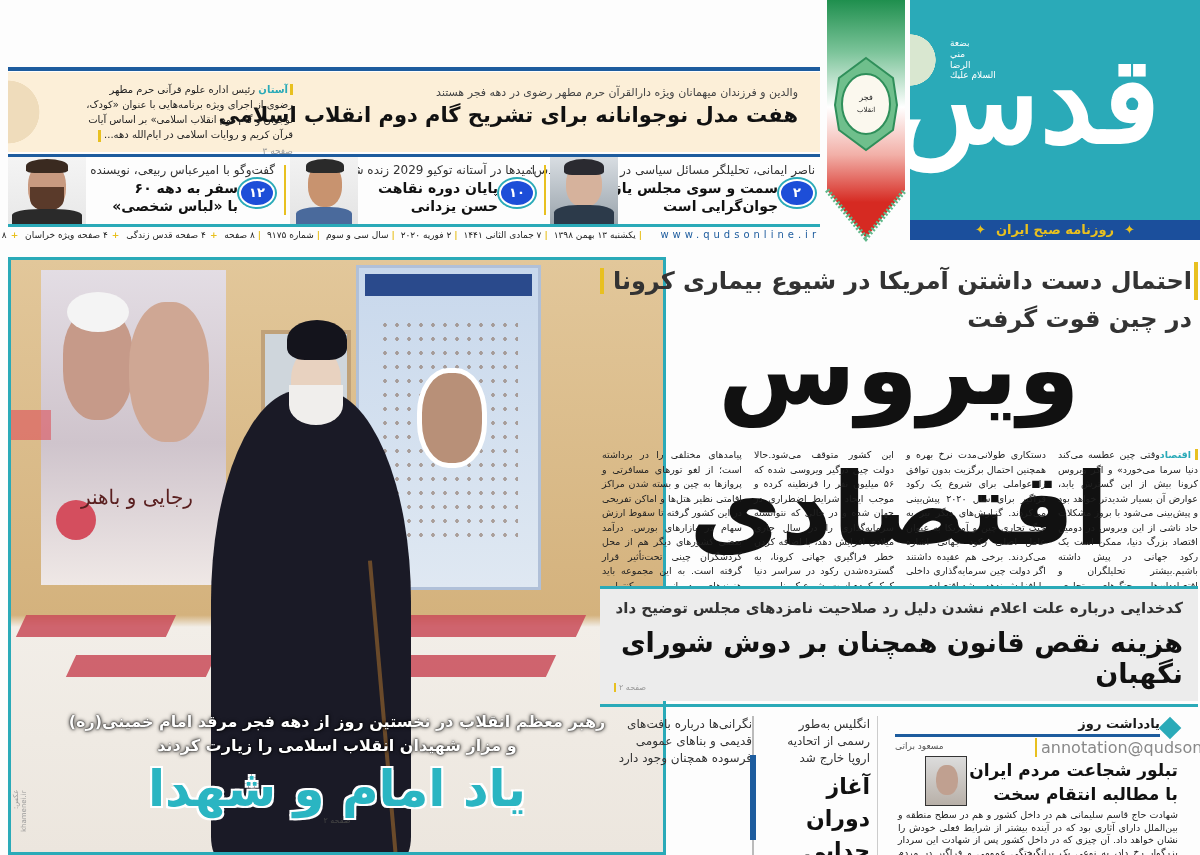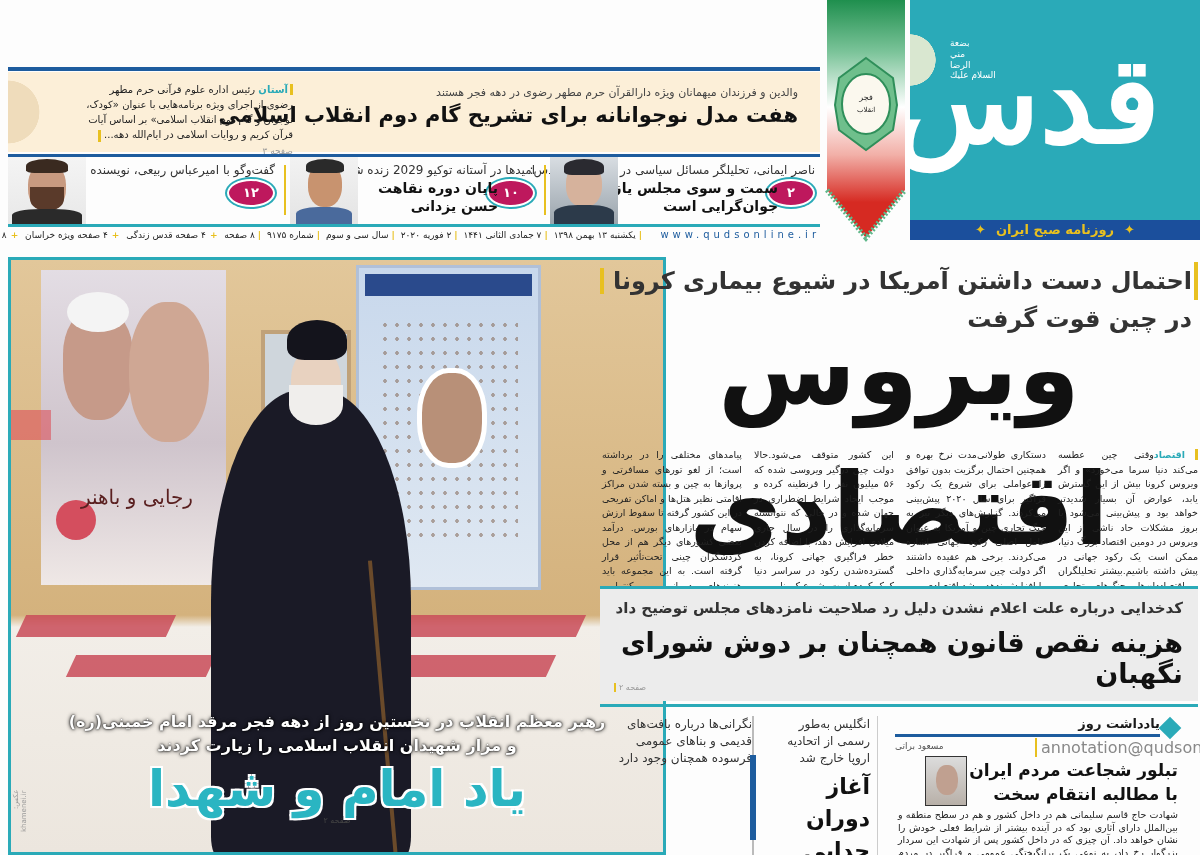--- a/index.html
+++ b/index.html
@@ -27,21 +27,21 @@
   .teaser-side { position: absolute; left: 75px; top: 10px; width: 210px; font-size: 10px; line-height: 15px; color: #222; text-align: right; }
   .teaser-side .label { color: #2aaab8; font-weight: bold; border-right: 3px solid #e8c020; padding-right: 2px; }
   .teaser-side .page { color: #999; font-size: 9px; }
   .yellow-bar { display: inline-block; width: 3px; height: 12px; background: #e8c020; vertical-align: middle; }
 
   .mid-rule { left: 8px; top: 154px; width: 812px; height: 3px; }
   .promo-row { left: 8px; top: 157px; width: 812px; height: 67px; }
   .promo { position: absolute; top: 0; height: 67px; }
   .promo .kicker { font-size: 12px; color: #333; text-align: right; white-space: nowrap; }
   .promo .title { font-size: 14px; font-weight: bold; color: #111; line-height: 18px; text-align: right; }
-  .promo .num { position: absolute; width: 48px; height: 28px; border-radius: 50%; background: #be185d; border: 2px solid #fff; box-shadow: 0 0 0 2px #2aaab8; color: #fff; font-size: 13px; font-weight: bold; text-align: center; line-height: 24px; }
+  .promo .num { position: absolute; width: 36px; height: 28px; border-radius: 50%; background: #1d4ed8; border: 2px solid #fff; box-shadow: 0 0 0 2px #2aaab8; color: #fff; font-size: 13px; font-weight: bold; text-align: center; line-height: 24px; }
   .promo .photo { position: absolute; top: 0; height: 67px; }
   .promo-sep { position: absolute; top: 8px; width: 2px; height: 50px; background: #e8c020; }
   .bottom-rule { left: 8px; top: 224px; width: 812px; height: 3px; background: #2aaab8; }
 
   .dateline { left: 8px; top: 229px; width: 812px; height: 16px; font-size: 9px; color: #222; white-space: nowrap; }
   .dateline .url { position: absolute; right: 0; top: 0; font-family: "DejaVu Sans", sans-serif; font-weight: normal; letter-spacing: 4px; color: #1d5c9e; direction: ltr; font-size: 10px; }
   .dateline .info { position: absolute; right: 175px; top: 1px; direction: rtl; }
   .dateline .sep { color: #e8c020; font-weight: bold; margin: 0 3px; }
   .dateline .plus { color: #e8c020; font-weight: bold; margin: 0 4px; }
 
@@ -73,21 +73,21 @@
   .photo-caption .page { color: #444; font-size: 8px; margin-top: -4px; }
   .photo-credit { position: absolute; left: 1px; top: 530px; font-size: 7px; color: #999; writing-mode: vertical-rl; transform: rotate(180deg); }
 
   
   .lead-kicker { left: 600px; top: 262px; width: 598px; height: 38px; text-align: right; font-size: 24px; font-weight: bold; color: #333; line-height: 38px; border-right: 4px solid #e8c020; padding-right: 2px; }
   .lead-kicker .bar-l { position: absolute; left: 0; top: 6px; width: 4px; height: 26px; background: #e8c020; }
   .lead-headline { left: 600px; top: 300px; width: 598px; height: 140px; text-align: center; font-size: 100px; font-weight: bold; color: #111; line-height: 140px; letter-spacing: -3px; }
 
   .body-cols { left: 602px; top: 448px; width: 596px; height: 132px; }
   .col { position: absolute; top: 0; width: 140px; font-size: 9.5px; line-height: 14.5px; color: #222; text-align: justify; text-align-last: right; }
-  .col .label { color: #2aaab8; font-weight: bold; border-right: 3px solid #e8c020; padding-right: 10px; }
+  .col .label { color: #2aaab8; font-weight: bold; border-right: 3px solid #e8c020; padding-right: 4px; }
   .col .page { color: #aaa; font-size: 8px; }
 
   .story2-rule-top { left: 600px; top: 586px; width: 598px; height: 3px; background: #2aaab8; }
   .story2 { left: 600px; top: 589px; width: 598px; height: 112px; background: #ececec; }
   .story2 .kicker { position: absolute; right: 15px; top: 10px; font-size: 15px; color: #333; font-weight: bold; }
   .story2 .headline { position: absolute; right: 15px; top: 38px; font-size: 27px; font-weight: bold; color: #111; }
   .story2 .page { position: absolute; left: 14px; top: 94px; font-size: 8px; color: #999; border-left: 2px solid #e8c020; padding-left: 3px; }
   .story2-rule-bot { left: 600px; top: 704px; width: 598px; height: 3px; background: #2aaab8; }
 
   
@@ -189,20 +189,24 @@
       <div style="position:absolute; left:18px; top:6px; width:34px; height:44px; border-radius:45%; background:#c8936f;"></div>
       <div style="position:absolute; left:16px; top:2px; width:38px; height:14px; border-radius:50% 50% 20% 20%; background:#2a2a2a;"></div>
       <div style="position:absolute; left:6px; top:50px; width:56px; height:17px; border-radius:40% 40% 0 0; background:#4a6a9c;"></div>
     </div>
   </div>
   <div class="promo-sep" style="right:534px;"></div>
 
   <div class="promo" style="right:540px; width:272px;">
     <div class="kicker" style="position:absolute; right:5px; top:6px;">گفت‌وگو با امیرعباس ربیعی، نویسنده و کارگردان</div>
     <div class="num" style="right:5px; top:22px;">۱۲</div>
+    <div class="title" style="position:absolute; right:42px; top:22px;">
+      <div>سفر به دهه ۶۰</div>
+      <div>با «لباس شخصی»</div>
+    </div>
     <div class="photo" style="left:0; width:78px; background:linear-gradient(#f4f4f4,#e8e8e8);">
       <div style="position:absolute; left:20px; top:6px; width:38px; height:48px; border-radius:45%; background:#c89a80;"></div>
       <div style="position:absolute; left:22px; top:30px; width:34px; height:24px; border-radius:0 0 50% 50%; background:#5a3a2a;"></div>
       <div style="position:absolute; left:18px; top:2px; width:42px; height:14px; border-radius:50% 50% 20% 20%; background:#3a2a20;"></div>
       <div style="position:absolute; left:4px; top:52px; width:70px; height:15px; border-radius:40% 40% 0 0; background:#2a2a2a;"></div>
     </div>
   </div>
 </div>
 <div class="abs bottom-rule"></div>
 

